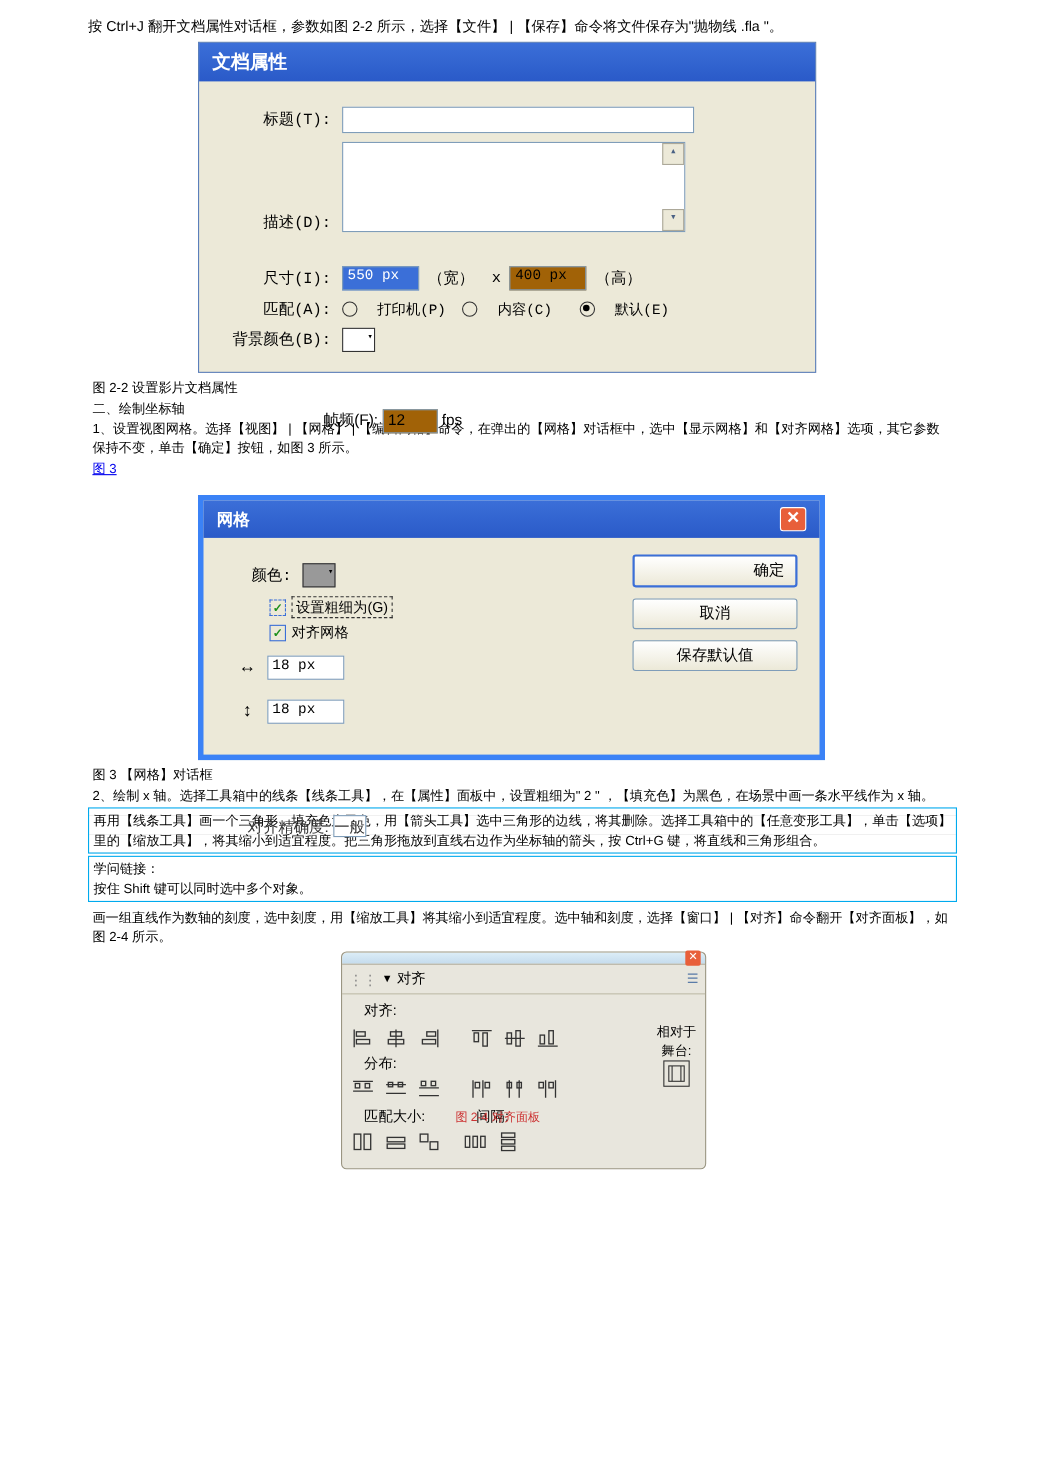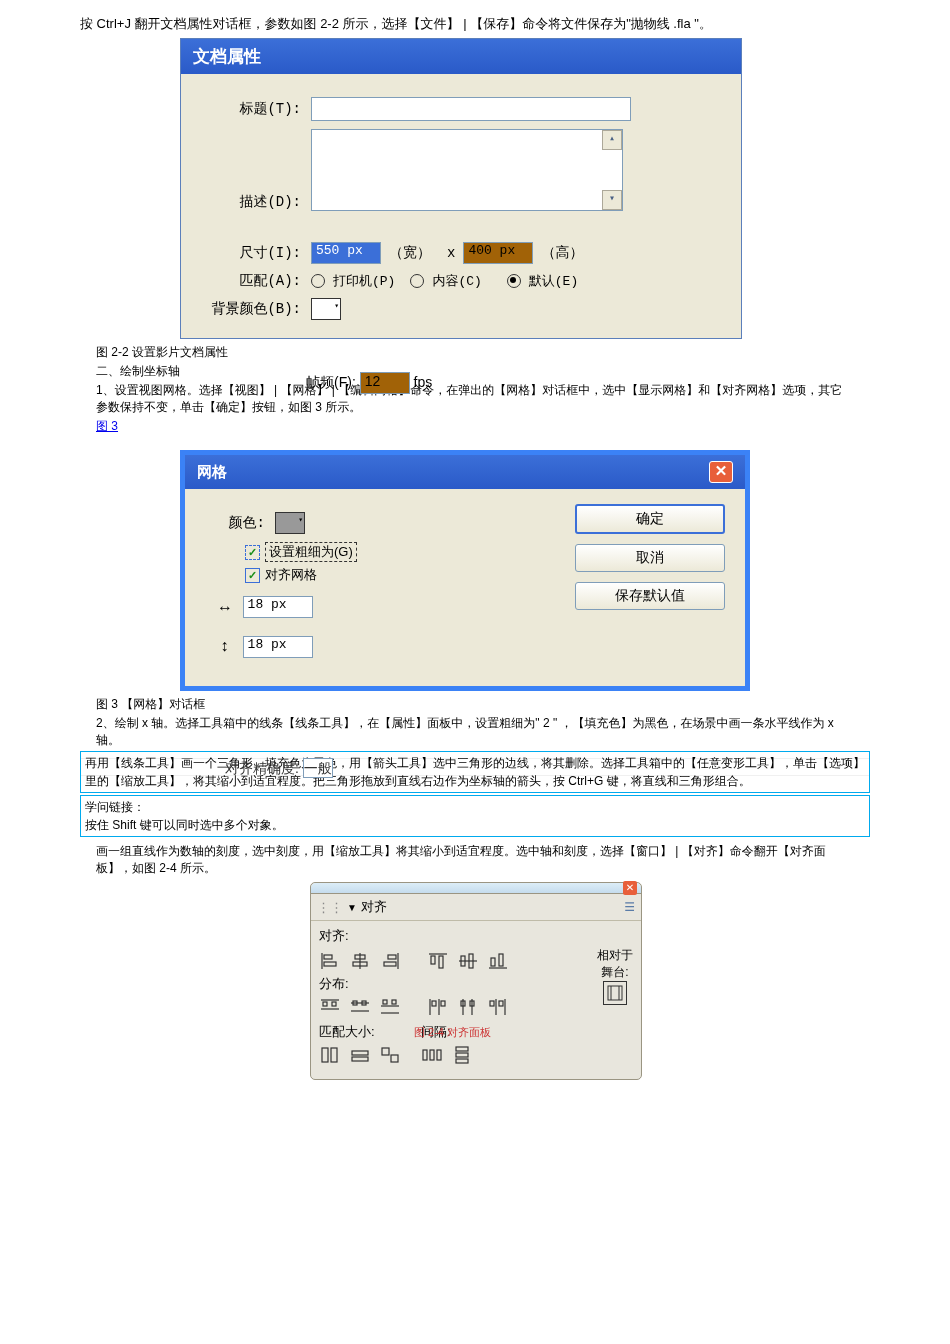--- a/index.html
+++ b/index.html
@@ -77,38 +77,38 @@
   width: 60px;
   height: 20px;
   padding: 0 4px;
   text-align: left;
 }
 .size-input.plain {
   background: #a16207;
   color: #000;
 }
 .label-inline { margin: 0 8px; font-size: 14px; }
-.radio-row { display: flex; align-items: center; gap: 8px; text-align: right; }
+.radio-row { display: flex; align-items: center; gap: 18px; text-align: right; }
 .radio-circle {
   width: 12px; height: 12px; border-radius: 50%;
   border: 1px solid #333; display: inline-block;
   position: relative;
 }
 .radio-circle.checked::after {
   content: ""; position: absolute; top: 2px; left: 2px;
   width: 6px; height: 6px; background: #000; border-radius: 50%;
 }
 .color-swatch {
   width: 28px; height: 20px; background: #fff;
   border: 1px solid #333; display: inline-block; position:relative;
 }
 .color-swatch::after{
   content:"▾"; position:absolute; right:1px; top:2px; font-size:8px;
 }
-.caption { font-size: 12px; margin: 2px 16px; }
+.caption { font-size: 12px; margin: 2px 4px; }
 .link { color: #0000ee; text-decoration: underline; }
 
 
 .grid-dialog {
   background: #ece9d8;
   border: 5px solid #3b82f6;
   margin: 15px 0 5px 100px;
   width: 560px;
 }
 .grid-title {
@@ -136,21 +136,21 @@
 .grid-left { flex: 1; }
 .grid-right { width: 150px; display:flex; flex-direction:column; gap:10px; }
 .win-button {
   background: linear-gradient(to bottom,#fff,#ece9d8);
   border: 1px solid #7f9db9;
   border-radius: 3px;
   padding: 4px 10px;
   text-align: center;
   font-size: 14px;
 }
-.win-button.default { border: 2px solid #3b6fd8; }
+.win-button.default { border: 2px solid #3b6fd8; text-align: right; }
 .checkbox-row { display:flex; align-items:center; gap:5px; margin:4px 0 4px 40px; }
 .cb {
   width:13px; height:13px; border:1px solid #3b6fd8;
   display:inline-flex; align-items:center; justify-content:center;
   color:#1a8f1a; font-size:11px; font-weight:bold;
 }
 .cb.dotted { border-style: dashed; }
 .small-input {
   border: 1px solid #7f9db9; background:#fff; width:60px; height:20px;
   padding:0 4px; margin-left:8px;
@@ -192,21 +192,21 @@
 }
 .align-title-row {
   display:flex; align-items:center;
   padding: 4px 6px;
   border-bottom: 1px solid #bfbba8;
 }
 .align-title-row .grip { color:#888; margin-right:4px;}
 .align-title-row .tri { font-size:10px; margin-right:4px;}
 .align-title-row .menu-icon { margin-left:auto; color:#5a7ca8; font-size:12px;}
 .align-body { padding: 4px 8px 10px 8px; font-size: 13px; }
-.align-section-label { margin: 2px 0; }
+.align-section-label { margin: 2px 12px; }
 .icon-row { display:flex; gap:8px; align-items:center; margin:3px 0; }
 .align-icon {
   width: 22px; height: 22px;
   display: inline-flex; align-items:center; justify-content:center;
   font-size: 14px; color: #333;
   position:relative;
 }
 .stage-col {
   display:flex; flex-direction:column; align-items:center;
   font-size:12px; margin-left:10px;

